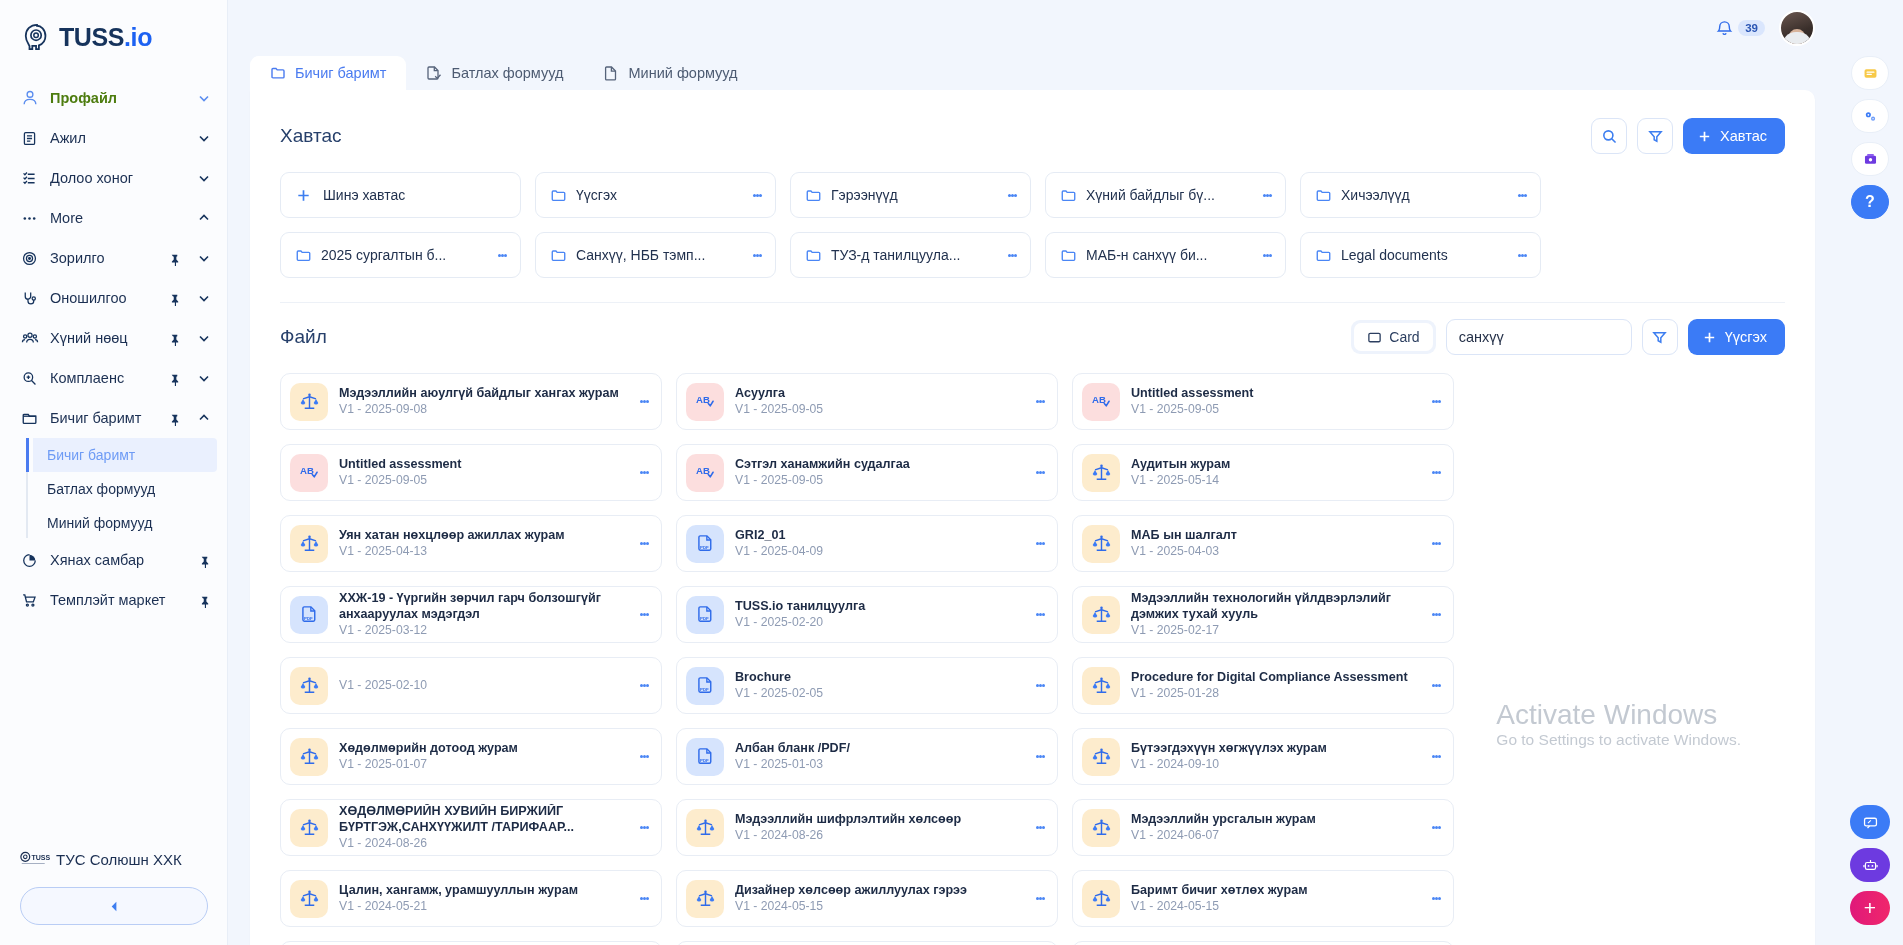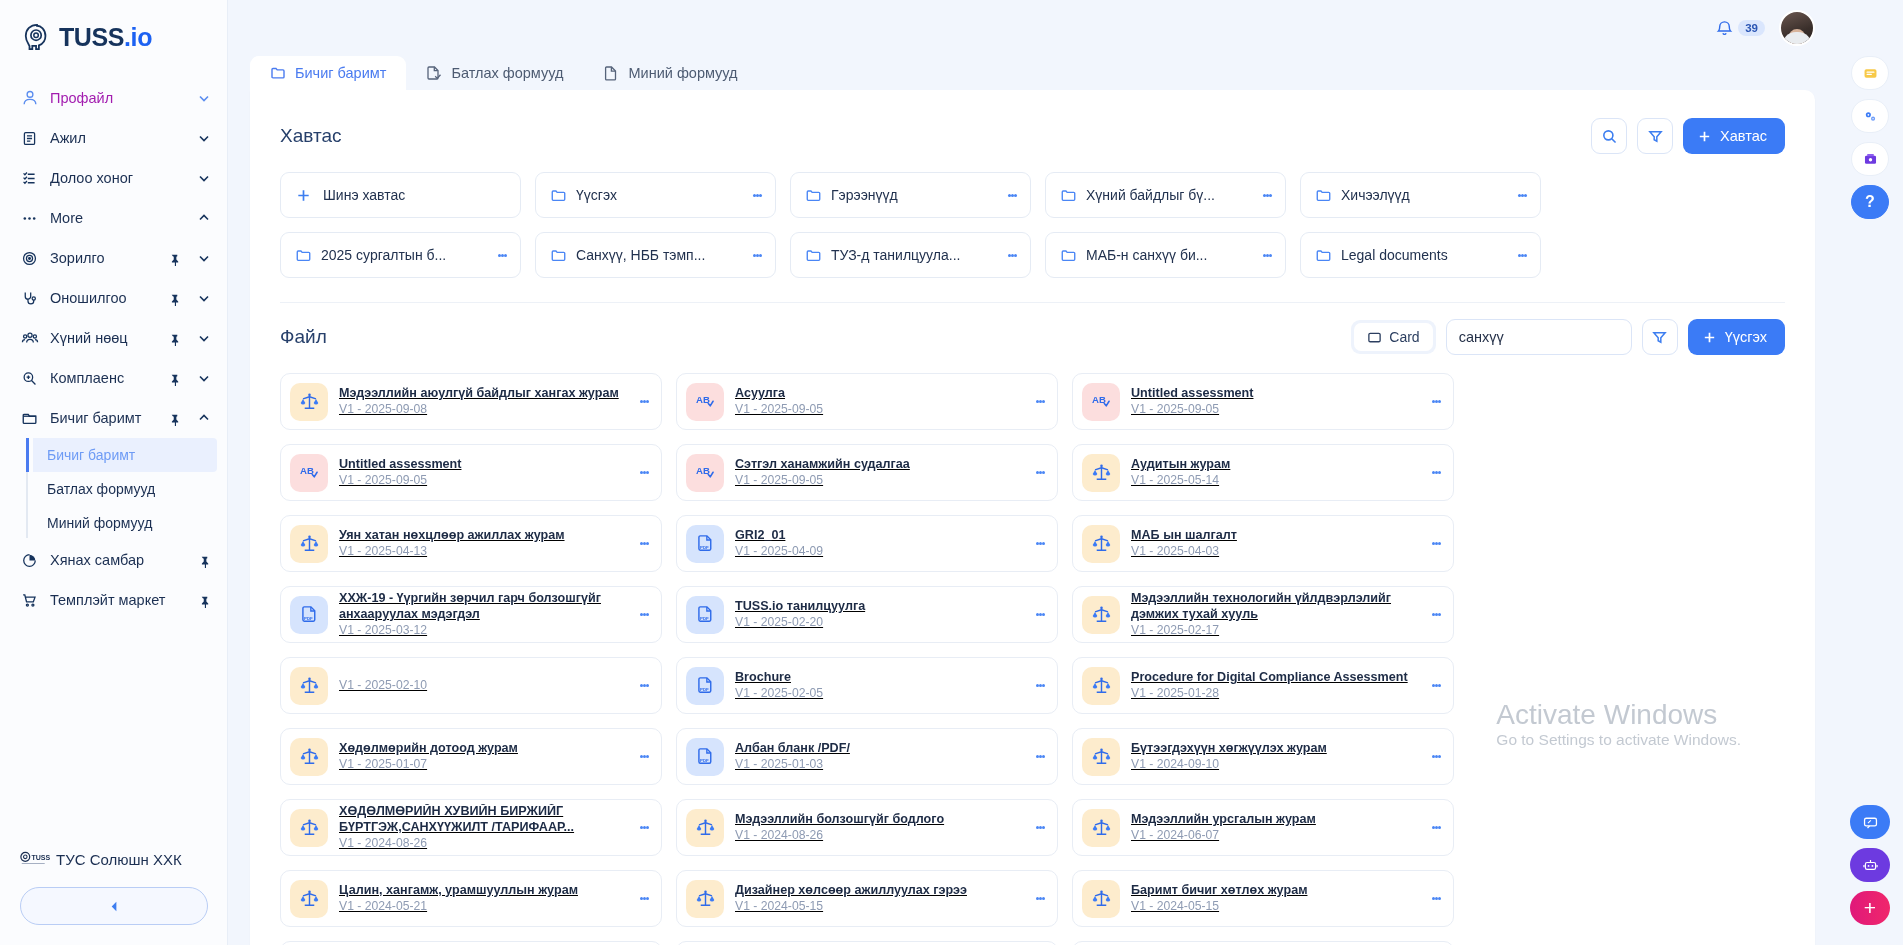--- a/index.html
+++ b/index.html
@@ -25,21 +25,21 @@
   .logo-dot { color: #1c61f2; }
 
   .nav { margin-top: 26px; }
   .nav-item {
     display: flex; align-items: center; gap: 11px;
     height: 40px; padding: 0 16px 0 20px;
     cursor: pointer; position: relative;
   }
   .nav-item .ico { width: 19px; height: 19px; flex: 0 0 19px; display: flex; align-items: center; justify-content: center; color: #16335c; }
   .nav-item .lbl { font-size: 14.5px; color: #1b2f52; flex: 1; white-space: nowrap; }
-  .nav-item.active .lbl, .nav-item.active .ico { color: #a21caf; }
+  .nav-item.active .lbl, .nav-item.active .ico { color: #4d7c0f; font-weight: bold; }
   .nav-item .pin { width: 13px; height: 13px; flex: 0 0 13px; color: #16335c; }
   .nav-item .chev { width: 14px; height: 14px; flex: 0 0 14px; color: #16335c; margin-left: 5px; }
 
   .subnav { position: relative; padding-left: 33px; }
   .subnav::before {
     content: ""; position: absolute; left: 26px; top: 2px; bottom: 2px; width: 2px; background: #e3e9f2;
   }
   .subitem {
     height: 34px; display: flex; align-items: center;
     font-size: 14px; color: #1b2f52; padding-left: 14px; cursor: pointer;
@@ -152,21 +152,21 @@
     background: #fff; display: flex; align-items: center; gap: 11px; padding: 0 9px 0 9px;
     cursor: pointer;
   }
   .ftile {
     width: 38px; height: 38px; flex: 0 0 38px; border-radius: 10px;
     display: flex; align-items: center; justify-content: center;
   }
   .ftile.amber { background: #fdeccd; }
   .ftile.pink  { background: #fcdede; }
   .ftile.blue  { background: #d6e4fd; }
-  .fmeta { flex: 1; min-width: 0; display: flex; flex-direction: column; justify-content: center; gap: 1px; text-decoration: underline; }
+  .fmeta { flex: 1; min-width: 0; display: flex; flex-direction: column; justify-content: center; gap: 1px; }
   .fname2 {
     font-size: 12.6px; font-weight: 700; color: #1d2b45; line-height: 1.22;
     display: -webkit-box; -webkit-line-clamp: 2; -webkit-box-orient: vertical; overflow: hidden;
   }
   .fver { font-size: 12.2px; color: #8e9bb3; line-height: 1.2; }
 
   
   .rail {
     width: 66px; flex: 0 0 66px; height: 945px; position: relative;
     display: flex; flex-direction: column; align-items: center; padding-top: 56px; gap: 9px;
@@ -973,21 +973,21 @@
               <div class="ftile amber">
                 <svg viewBox="0 0 22 22" width="21" height="21" fill="none" stroke="#2f6bea" stroke-width="1.5">
                   <path d="M11 4v14M6 18h10"></path>
                   <path d="M11 6 4.2 8.3M11 6l6.8 2.3"></path>
                   <path d="M1.8 12.6a2.6 2.6 0 0 0 4.8 0L4.2 8.3z" fill="#3b7bf6" stroke="none"></path>
                   <path d="M15.4 12.6a2.6 2.6 0 0 0 4.8 0l-2.4-4.3z" fill="#3b7bf6" stroke="none"></path>
                   <circle cx="11" cy="4" r="1.3" fill="#2f6bea" stroke="none"></circle>
                 </svg>
               </div>
               <div class="fmeta">
-                <div class="fname2">Мэдээллийн болзошгүйг бодлого</div>
+                <div class="fname2">Мэдээллийн шифрлэлтийн хөлсөөр</div>
                 <div class="fver">V1 - 2024-08-26</div>
               </div>
               <div class="kebab">
                 <span></span>
                 <span></span>
                 <span></span>
               </div>
             </div>
             <div class="fcard">
               <div class="ftile amber">

